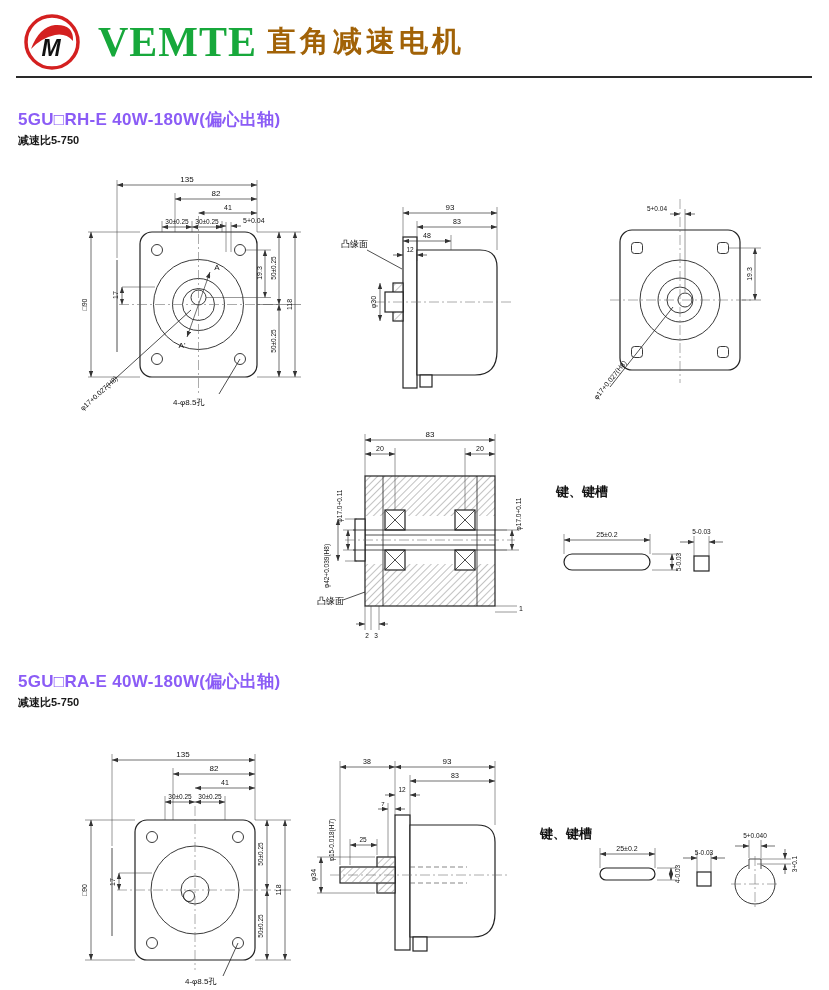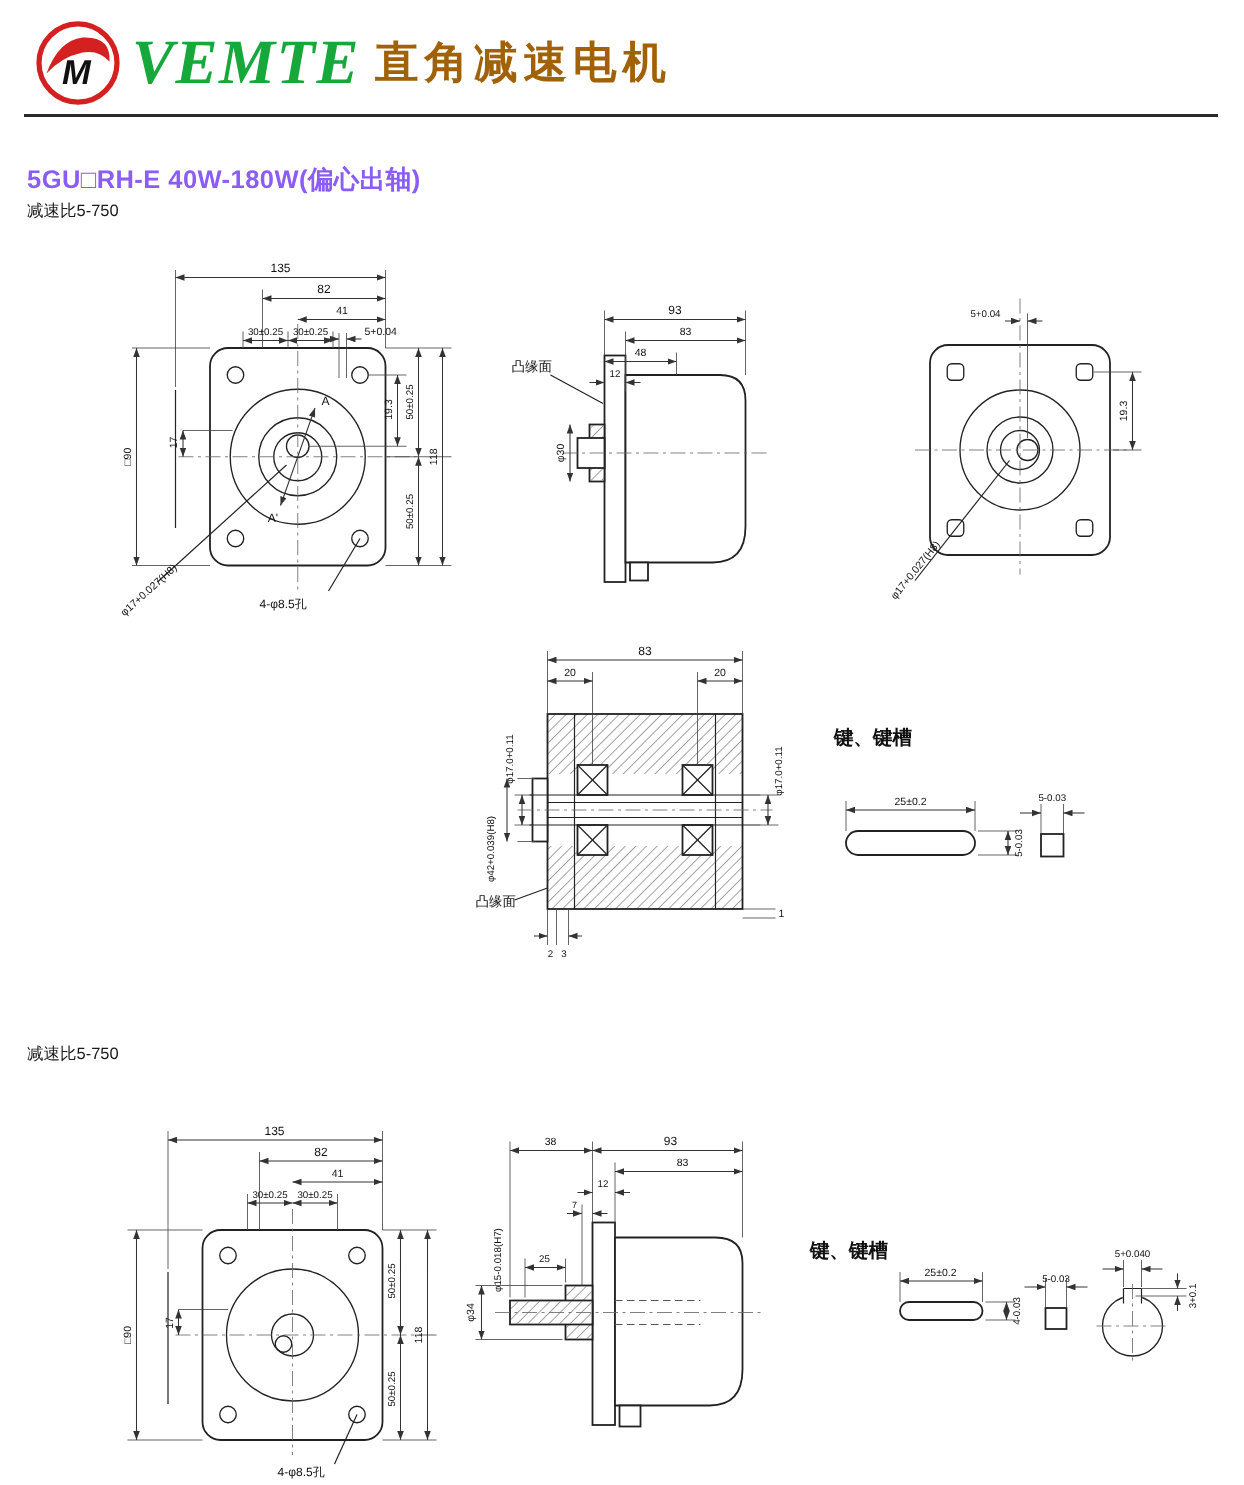--- a/index.html
+++ b/index.html
@@ -2,26 +2,26 @@
 <html><head>
 <meta charset="utf-8">
 <style>
   * { margin:0; padding:0; box-sizing:border-box; }
   body { background:#ffffff; }
   .page { position:relative; width:829px; height:990px; background:#fff;
           font-family:"Liberation Sans", sans-serif; overflow:hidden; }
   .abs { position:absolute; }
   .header { position:absolute; left:22px; top:12px; display:flex; align-items:center; }
   .logo { width:60px; height:60px; }
-  .brand { font-family:"Liberation Serif", serif; font-style:italic; font-weight:bold;
-           font-size:42px; color:#17a83b; letter-spacing:1px; margin-left:6px; }
+  .brand { font-family:"Liberation Serif", serif; font-weight:bold;
+           font-size:42px; color:#17a83b; letter-spacing:1px; margin-left:16px; }
   .htitle { font-weight:bold; font-size:29px; color:#a16207; letter-spacing:4px; margin-left:10px; }
   .rule { position:absolute; left:16px; top:76px; width:796px; height:2px; background:#2a2a2a; }
   .sec-title { position:absolute; left:18px; font-size:17px; font-weight:bold; color:#8b5cf6; letter-spacing:0.3px; }
-  .sec-sub { position:absolute; left:18px; font-size:11px; color:#1a1a1a; }
+  .sec-sub { position:absolute; left:18px; font-size:11px; color:#1a1a1a;font-weight:bold; }
 
   svg text { font-family:"Liberation Sans", sans-serif; fill:#111; }
   .t8m  { font-size:8px;   text-anchor:middle; }
   .t7m  { font-size:7px;   text-anchor:middle; }
   .t65m { font-size:6.5px; text-anchor:middle; }
   .t6m  { font-size:6px;   text-anchor:middle; }
   .t8s  { font-size:8px;   text-anchor:start; }
   .t9s  { font-size:9px;   text-anchor:start; }
   .t7s  { font-size:7px;   text-anchor:start; }
   .t65e { font-size:6.5px; text-anchor:end; }
@@ -294,20 +294,21 @@
       <line x1="16" y1="70" x2="102" y2="70" class="dim" marker-start="url(#as)" marker-end="url(#ae)"></line>
       <text x="59" y="66.5" class="t7m">25±0.2</text>
       <line x1="124" y1="84" x2="124" y2="100" class="dim" marker-start="url(#as)" marker-end="url(#ae)"></line>
       <text x="133" y="92" transform="rotate(-90 133 92)" class="t65m">5-0.03</text>
       <line x1="132" y1="72" x2="146" y2="72" class="dim" marker-end="url(#ae)"></line>
       <line x1="175" y1="72" x2="161" y2="72" class="dim" marker-end="url(#ae)"></line>
       <text x="153.5" y="64" class="t65m">5-0.03</text>
     </g>
   </svg>
 
+  <div class="sec-title" style="top:670px">5GU□RA-E 40W-180W(偏心出轴)</div>
   <div class="sec-sub" style="top:695px">减速比5-750</div>
 
   <svg class="abs" style="left:55px;top:730px" width="290" height="258" viewBox="0 0 290 258">
     <g>
       <line x1="57" y1="118" x2="57" y2="206" class="thin"></line>
       <rect x="80" y="90" width="120" height="140" rx="12" class="out"></rect>
       <circle cx="97" cy="107" r="5.5" class="hole"></circle>
       <circle cx="183" cy="107" r="5.5" class="hole"></circle>
       <circle cx="97" cy="213" r="5.5" class="hole"></circle>
       <circle cx="183" cy="213" r="5.5" class="hole"></circle>

